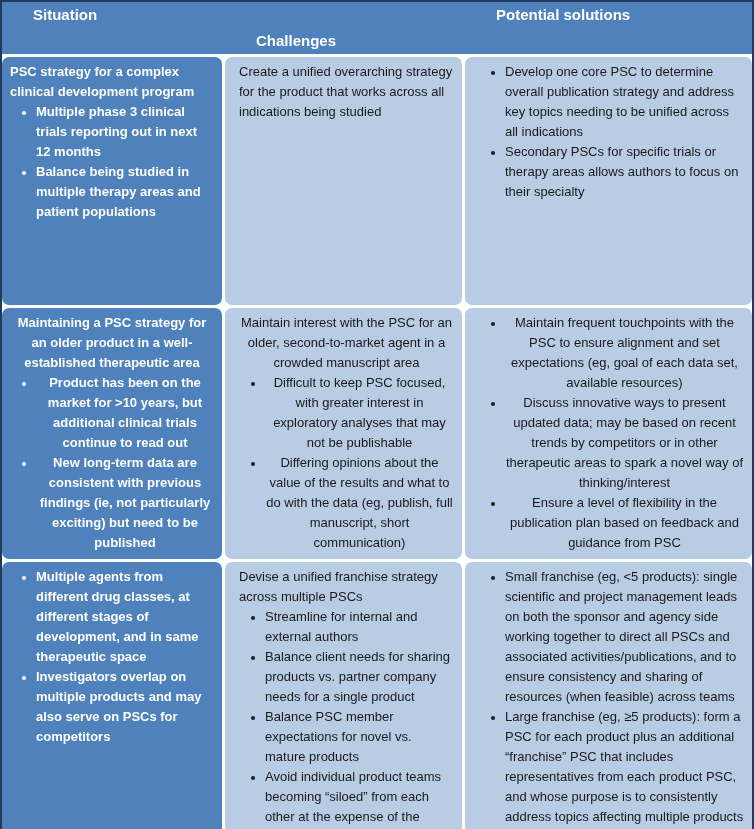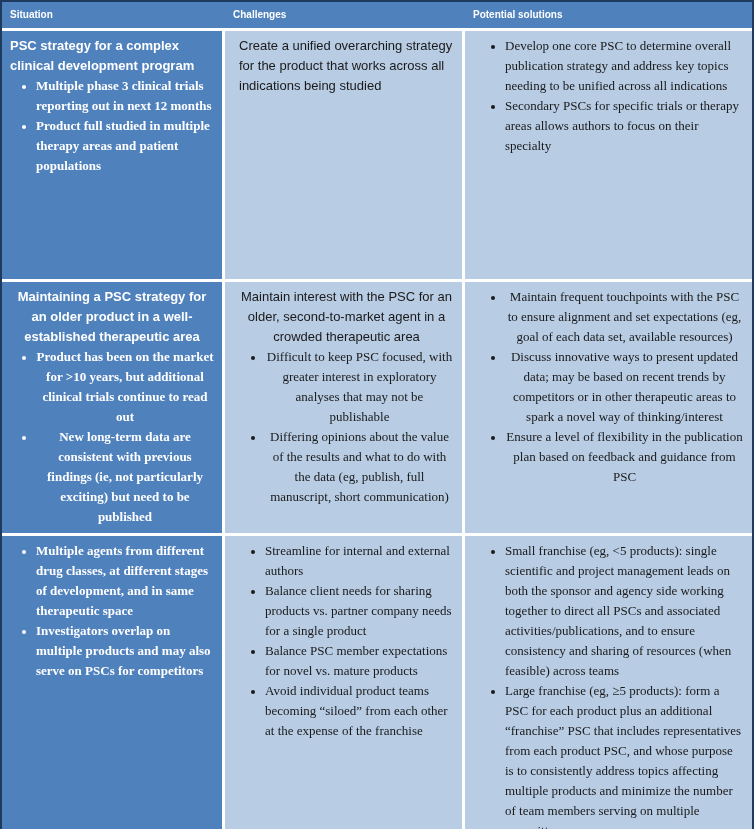--- a/index.html
+++ b/index.html
@@ -16,80 +16,81 @@
   .header-row {
     display: grid;
     grid-template-columns: 220px 3px 237px 3px 1fr;
     background: var(--header-bg, #4f81bd);
     min-height: 26px;
     align-items: center;
   }
   .header-cell {
     color: var(--header-text, #ffffff);
     font-weight: bold;
-    font-size: 10px;
+    font-size: 15px;
     line-height: 26px;
     padding: 0 8px;
     white-space: nowrap;
+    margin-left: 23px;
   }
 
   .body-row {
     display: grid;
     grid-template-columns: 220px 3px 237px 3px 1fr;
     margin-top: 3px;
   }
   .gap { background: var(--separator, #ffffff); }
 
   .cell {
     box-sizing: border-box;
     padding: 5px 8px 6px 8px;
     font-size: 13px;
     line-height: 20px;
+    border-radius: 7px;
   }
   .cell.situation {
     background: var(--situation-bg, #4f81bd);
     color: var(--header-text, #ffffff);
     font-weight: bold;
   }
   .cell.light {
     background: var(--cell-bg, #b8cce4);
     color: var(--body-text, #1a1a1a);
     padding-left: 14px;
   }
 
   .lead { margin: 0; }
   ul.bullets {
     margin: 0;
     padding: 0 0 0 26px;
     list-style: disc outside;
-    font-family: Liberation Serif, serif;
   }
   ul.bullets li { margin: 0; padding: 0; }
   ul.bullets li::marker { color: inherit; font-size: 12px; }
 
   .row-0 .cell { min-height: 248px; }
   .row-1 .cell { min-height: 245px; text-align: center; }
   .row-2 .cell { min-height: 299px; }
 </style>
 </head>
 <body>
 
 <div class="table-wrap">
   <div class="header-row">
     <div class="header-cell" style="grid-column:1">Situation</div>
+    <div class="header-cell" style="grid-column:5">Potential solutions</div>
     <div class="header-cell" style="grid-column:3">Challenges</div>
-    <div class="header-cell" style="grid-column:5">Potential solutions</div>
   </div>
   <div id="table-body">
       <div class="body-row row-0">
         <div class="cell situation">
           <p class="lead">PSC strategy for a complex clinical development program</p>
           <ul class="bullets">
             <li>Multiple phase 3 clinical trials reporting out in next 12 months</li>
-            <li>Product full studied in multiple therapy areas and patient populations</li>
+            <li>Balance being studied in multiple therapy areas and patient populations</li>
           </ul>
         </div>
         <div class="gap"></div>
         <div class="cell light">
           <p class="lead">Create a unified overarching strategy for the product that works across all indications being studied</p>
         </div>
         <div class="gap"></div>
         <div class="cell light">
           <ul class="bullets">
             <li>Develop one core PSC to determine overall publication strategy and address key topics needing to be unified across all indications</li>
@@ -100,21 +101,21 @@
       <div class="body-row row-1">
         <div class="cell situation">
           <p class="lead">Maintaining a PSC strategy for an older product in a well-established therapeutic area</p>
           <ul class="bullets">
             <li>Product has been on the market for &gt;10 years, but additional clinical trials continue to read out</li>
             <li>New long-term data are consistent with previous findings (ie, not particularly exciting) but need to be published</li>
           </ul>
         </div>
         <div class="gap"></div>
         <div class="cell light">
-          <p class="lead">Maintain interest with the PSC for an older, second-to-market agent in a crowded therapeutic area</p>
+          <p class="lead">Maintain interest with the PSC for an older, second-to-market agent in a crowded manuscript area</p>
           <ul class="bullets">
             <li>Difficult to keep PSC focused, with greater interest in exploratory analyses that may not be publishable</li>
             <li>Differing opinions about the value of the results and what to do with the data (eg, publish, full manuscript, short communication)</li>
           </ul>
         </div>
         <div class="gap"></div>
         <div class="cell light">
           <ul class="bullets">
             <li>Maintain frequent touchpoints with the PSC to ensure alignment and set expectations (eg, goal of each data set, available resources)</li>
             <li>Discuss innovative ways to present updated data; may be based on recent trends by competitors or in other therapeutic areas to spark a novel way of thinking/interest</li>
@@ -124,20 +125,21 @@
       </div>
       <div class="body-row row-2">
         <div class="cell situation">
           <ul class="bullets">
             <li>Multiple agents from different drug classes, at different stages of development, and in same therapeutic space</li>
             <li>Investigators overlap on multiple products and may also serve on PSCs for competitors</li>
           </ul>
         </div>
         <div class="gap"></div>
         <div class="cell light">
+          <p class="lead">Devise a unified franchise strategy across multiple PSCs</p>
           <ul class="bullets">
             <li>Streamline for internal and external authors</li>
             <li>Balance client needs for sharing products vs. partner company needs for a single product</li>
             <li>Balance PSC member expectations for novel vs. mature products</li>
             <li>Avoid individual product teams becoming “siloed” from each other at the expense of the franchise</li>
           </ul>
         </div>
         <div class="gap"></div>
         <div class="cell light">
           <ul class="bullets">

